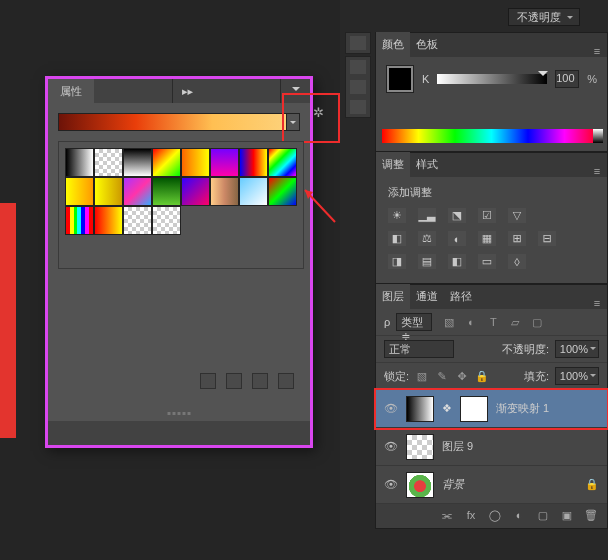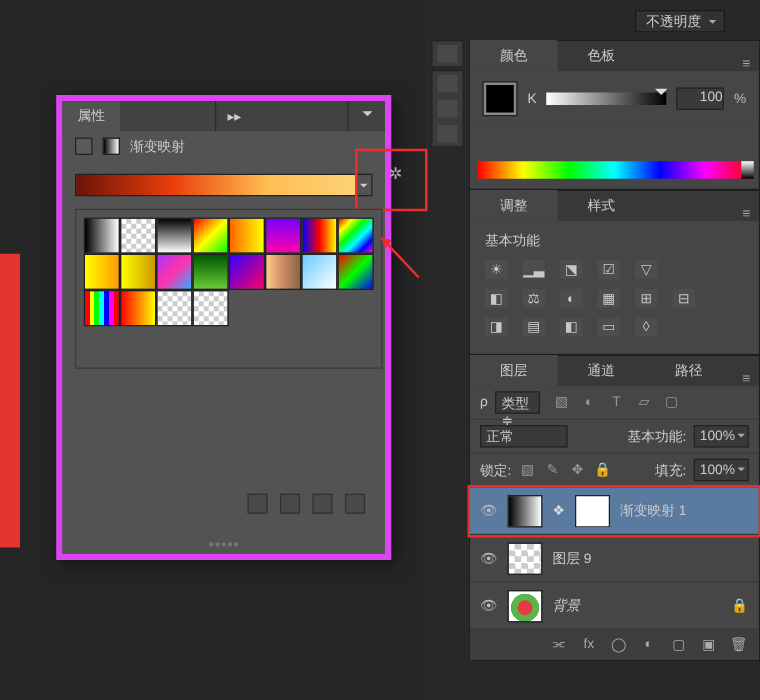--- a/index.html
+++ b/index.html
@@ -3,21 +3,21 @@
 <meta charset="utf-8">
 <style>
 *{box-sizing:border-box;margin:0;padding:0;font-family:"Microsoft YaHei",sans-serif;font-size:11px;color:#ccc;user-select:none}
 body{background:#282828;width:608px;height:560px;overflow:hidden;position:relative}
 .canvas-bg{position:absolute;left:0;top:0;width:340px;height:560px;background:#252525}
 .red-edge{position:absolute;left:0;top:203px;width:16px;height:235px;background:#e3342e}
 .top-dropdown{position:absolute;right:28px;top:8px;height:18px;background:#323232;border:1px solid #1a1a1a;padding:2px 18px 2px 8px;display:flex;align-items:center}
 .top-dropdown::after{content:"";position:absolute;right:6px;top:7px;border:3px solid transparent;border-top-color:#aaa}
 
 
-.props-panel{position:absolute;left:45px;top:76px;width:268px;height:372px;background:#424242;border:5px solid #d946ef;box-shadow:3px 3px 12px rgba(0,0,0,.5)}
+.props-panel{position:absolute;left:45px;top:76px;width:268px;height:372px;background:#424242;border:3px solid #d946ef;box-shadow:3px 3px 12px rgba(0,0,0,.5)}
 .props-header{height:24px;background:#424242;display:flex;align-items:center}
 .props-tab{padding:5px 12px;background:#535353;height:24px;line-height:14px}
 .props-fly{width:30px;border-left:1px solid #2a2a2a;height:24px;display:flex;align-items:center;justify-content:center;margin-left:auto}
 .props-tri{width:0;height:0;border:4px solid transparent;border-top-color:#ccc}
 .props-sub{height:24px;background:#535353;display:flex;align-items:center;padding:0 10px;gap:8px}
 .mini-sq{width:14px;height:14px;background:#5a5a5a;border:1px solid #222;display:inline-block}
 .mini-sq2{background:linear-gradient(to right,#000,#fff)}
 .props-body{padding:10px;background:#535353;height:calc(100% - 48px);position:relative}
 .grad-bar-wrap{position:relative}
 .grad-bar{height:18px;border:1px solid #222;background:linear-gradient(to right,#6d1308,#e93e0a,#ffbf52,#fdd27b);width:232px}
@@ -30,29 +30,29 @@
 .gear{position:absolute;right:-14px;top:2px;color:#aaa;font-size:13px}
 .bot-icons{position:absolute;bottom:32px;right:16px;display:flex;gap:10px}
 .bi{width:16px;height:16px;background:#4a4a4a;border:1px solid #303030}
 .handle{position:absolute;bottom:6px;left:50%;transform:translateX(-50%);display:flex;gap:2px}
 .handle span{width:3px;height:3px;background:#777;display:block}
 
 
 .right-col{position:absolute;left:375px;top:32px;width:233px}
 .panel{background:#464646;border:1px solid #1e1e1e;margin-bottom:0}
 .tabbar{height:24px;background:#383838;display:flex;align-items:flex-end}
-.tab{padding:5px 24px;color:#999;cursor:pointer}
+.tab{padding:5px 6px;color:#999;cursor:pointer}
 .tab.active{background:#464646;color:#ddd}
 .tab-menu{margin-left:auto;width:20px;text-align:center;color:#aaa}
 
 .color-body{padding:8px 10px;display:flex;align-items:center;gap:8px;background:#464646}
 .big-sw{width:28px;height:28px;border:1px solid #222}
 .big-sw-inner{width:100%;height:100%;border:2px solid #888;background:#000}
 .k-slider{flex:1;height:10px;background:linear-gradient(to right,#fff,#000);position:relative}
-.k-val{width:38px;height:16px;background:#3a3a3a;border:1px solid #222;text-align:right;line-height:14px}
+.k-val{width:24px;height:16px;background:#3a3a3a;border:1px solid #222;text-align:left;line-height:14px}
 .pct{color:#bbb}
 .hue-bar{height:14px;margin:28px 6px 8px;background:linear-gradient(to right,#f00,#ff0,#0f0,#0ff,#00f,#f0f,#f00);position:relative}
 .hue-bar::after{content:"";position:absolute;right:-2px;top:0;width:10px;height:14px;background:linear-gradient(to bottom,#fff,#000)}
 
 .adj-body{padding:8px 12px 14px;background:#464646}
 .adj-row{display:flex;gap:12px;margin-top:8px;justify-content:flex-start}
 .ai{width:18px;height:15px;background:#4d4d4d;display:flex;align-items:center;justify-content:center;color:#c8c8c8;font-size:11px}
 
 .layers-body{background:#464646;padding:0}
 .lay-row{display:flex;align-items:center;padding:4px 8px;gap:6px;border-bottom:1px solid #3a3a3a}
@@ -124,25 +124,20 @@
 </div>
 
 <div class="props-panel">
   <div class="props-header">
     <div class="props-tab"><span>属性</span></div>
     <div class="props-fly">▸▸</div>
     <div class="props-fly">
         <div class="props-tri"></div>
       </div>
   </div>
-  <div class="props-sub">
-    <span class="mini-sq"></span>
-    <span class="mini-sq mini-sq2"></span>
-    <span>渐变映射</span>
-  </div>
   <div class="props-body">
     <div class="grad-bar-wrap">
       <div class="grad-bar"></div>
       <div class="grad-arrow"></div>
       <div class="red-box1" style="left:224px;top:-20px;width:58px;height:50px"></div>
     </div>
     <span class="gear">✲</span>
     <div class="preset-box">
       <div class="preset-inner">
         <div class="sw g1"></div>
@@ -210,21 +205,21 @@
     <div class="hue-bar"></div>
   </div>
 
   <div class="panel">
     <div class="tabbar">
       <div class="tab active"><span>调整</span></div>
       <div class="tab"><span>样式</span></div>
       <div class="tab-menu">≡</div>
     </div>
     <div class="adj-body">
-      <div>基本功能</div>
+      <div>添加调整</div>
       <div class="adj-row">
         <div class="ai">☀</div>
         <div class="ai">▁▃</div>
         <div class="ai">⬔</div>
         <div class="ai">☑</div>
         <div class="ai">▽</div>
       </div>
       <div class="adj-row">
         <div class="ai">◧</div>
         <div class="ai">⚖</div>
@@ -257,21 +252,21 @@
         <div class="filter-icons">
           <div class="fi">▧</div>
           <div class="fi">◐</div>
           <div class="fi">T</div>
           <div class="fi">▱</div>
           <div class="fi">▢</div>
         </div>
       </div>
       <div class="lay-row">
         <div class="sel" style="width:70px;padding:1px 4px"><span>正常</span></div>
-        <span style="margin-left:auto">基本功能:</span>
+        <span style="margin-left:auto">不透明度:</span>
         <div class="sel opa-box"><span>100%</span></div>
       </div>
       <div class="lay-row">
         <span>锁定:</span>
         <div class="fi">▧</div>
         <div class="fi">✎</div>
         <div class="fi">✥</div>
         <div class="fi">🔒</div>
         <span style="margin-left:auto">填充:</span>
         <div class="sel opa-box"><span>100%</span></div>

